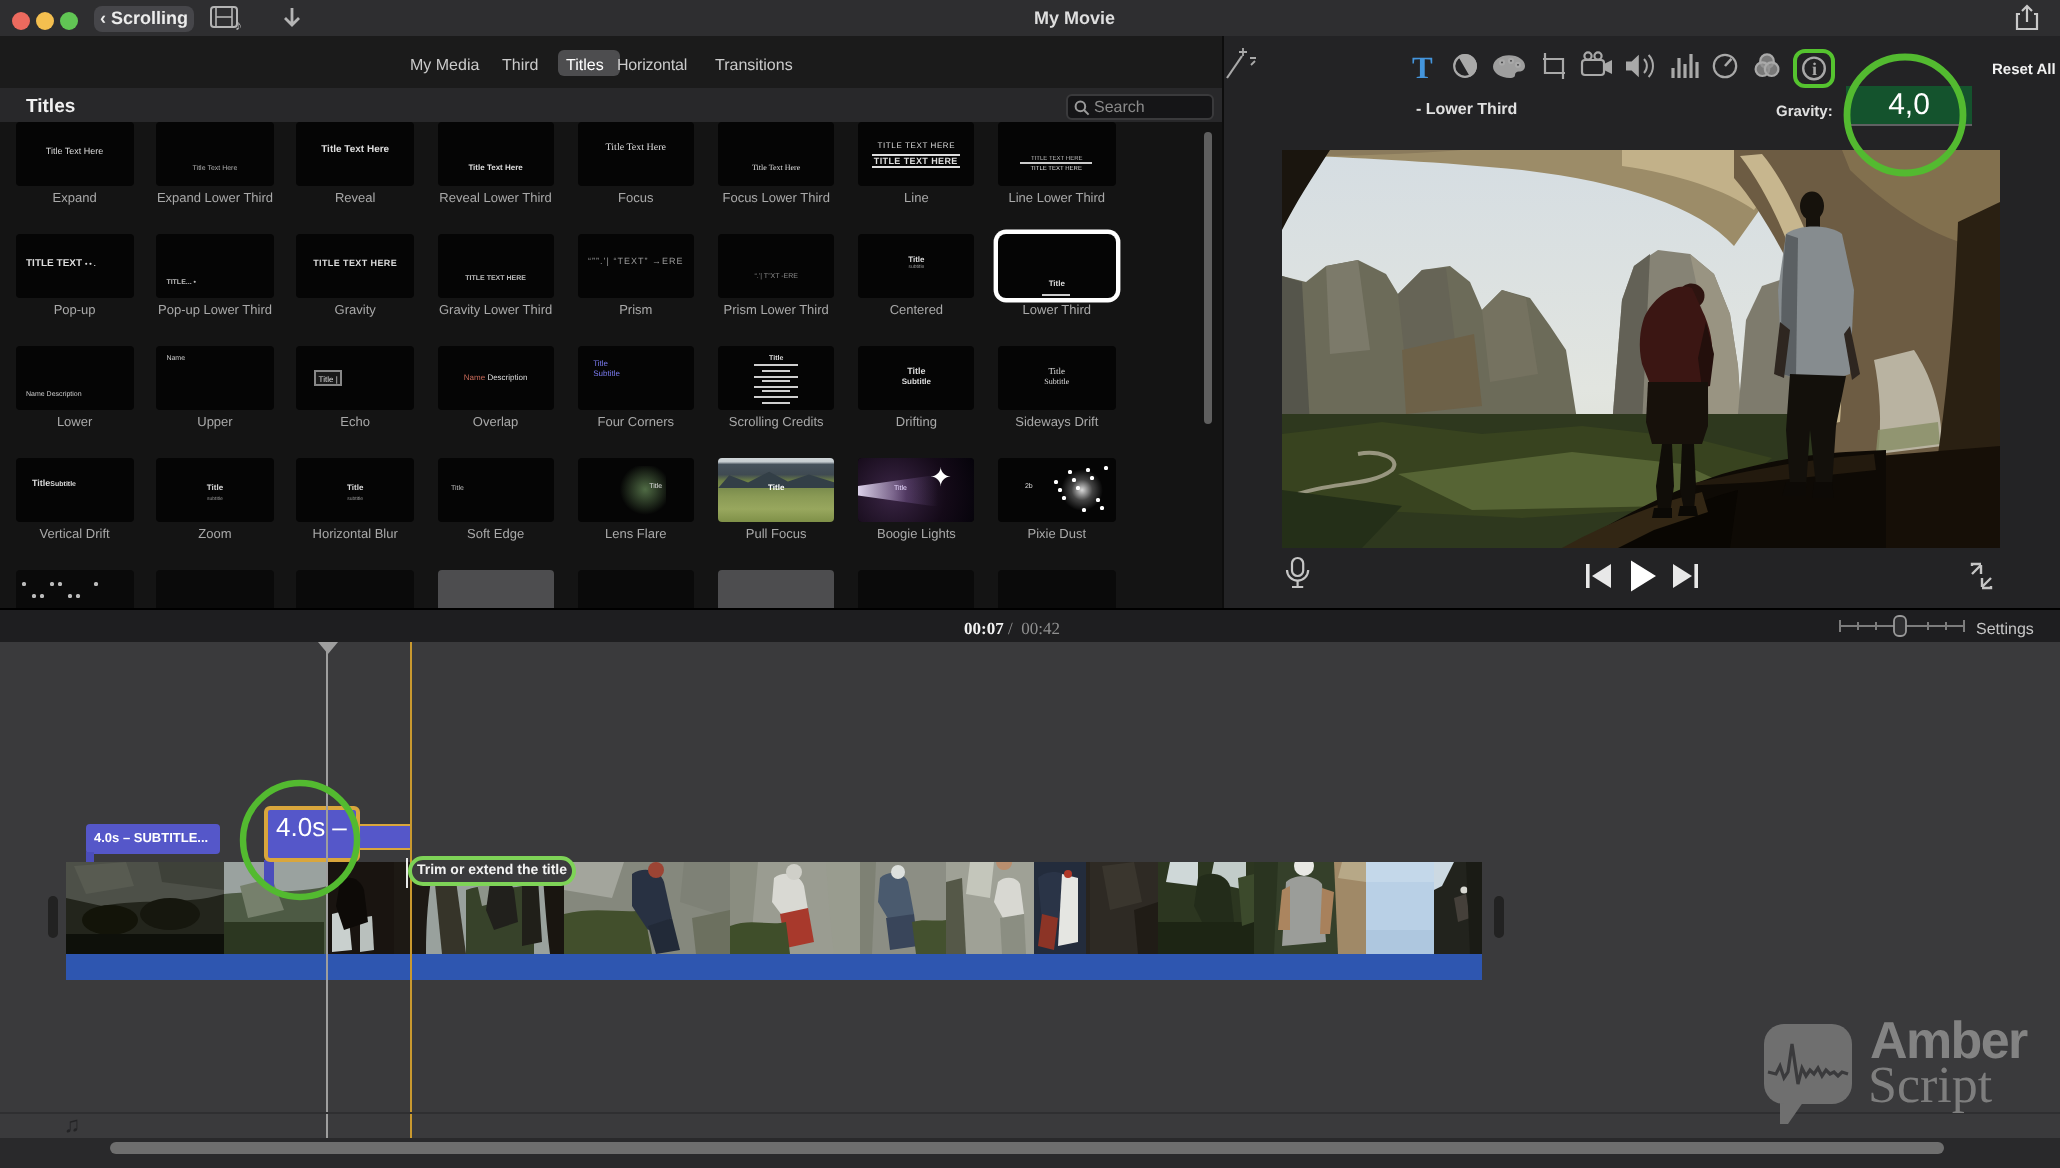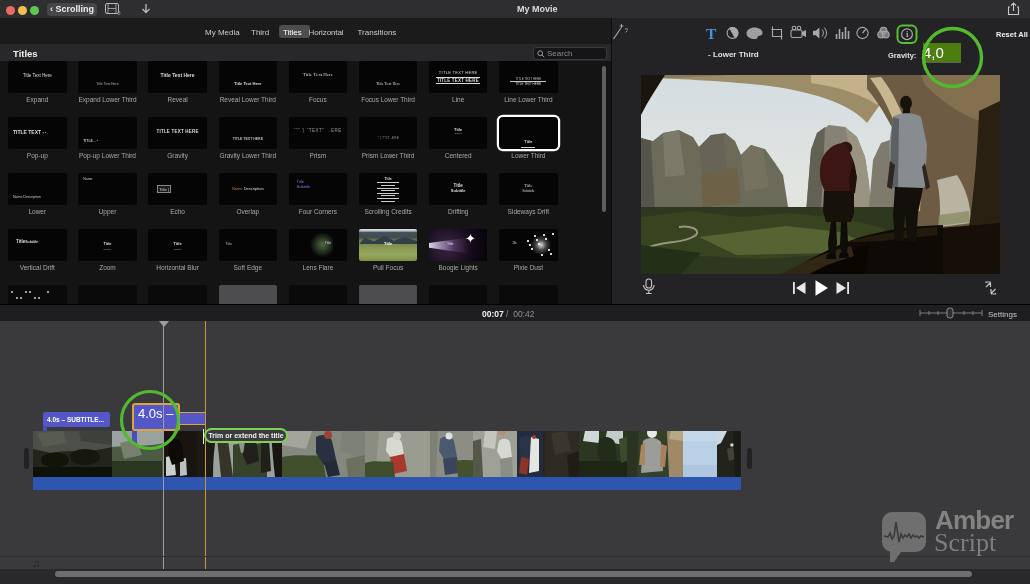--- a/index.html
+++ b/index.html
@@ -25,21 +25,21 @@
 .th { width:58.6px; height:32px; background:#050505; border-radius:2px; position:relative; overflow:hidden; color:#e8e8e8;}
 .lbl { margin-top:3px; text-align:center; font-size:6.5px; color:#a9a9a9; white-space:nowrap; }
 .tt { position:absolute; width:100%; text-align:center; font-size:4.5px; color:#ddd; }
 #gsb { left:602px; top:66px; width:4px; height:146px; background:#5f5f5f; border-radius:2px; }
 
 #rpanel { left:612px; top:18px; width:418px; height:286px; background:#232325; }
 
 #pctrl { left:612px; top:274px; width:418px; height:30px; background:#232325; }
 
 #tcbar { left:0; top:304px; width:1030px; height:17px; background:#1e1e20; border-top:1px solid #000; }
-#tctext { left:482px; top:4px; font-size:8.5px; font-weight:bold; color:#f2f2f2; }
+#tctext { left:482px; top:4px; font-size:8.5px; font-weight:bold; color:#f2f2f2;font-family:Liberation Serif, serif; }
 #tctext span { color:#8f8f8f; font-weight:normal; }
 #settings { left:988px; top:4.5px; font-size:8px; color:#c6c6c6; }
 
 #tline { left:0; top:321px; width:1030px; height:248px; background:#3a3a3c; }
 #strip { left:33px; top:110px; width:708px; height:46px; display:flex; overflow:hidden; }
 .seg { height:46px; position:relative; overflow:hidden; flex:none; }
 #audiobar { left:33px; top:156px; width:708px; height:13px; background:#2e56b0; }
 #lhandle { left:24px; top:127px; width:5px; height:21px; background:#222; border-radius:2.5px;}
 #rhandle { left:747px; top:127px; width:5px; height:21px; background:#222; border-radius:2.5px;}
 #subbar { left:43px; top:90.5px; width:67px; height:15px; background:#5557c9; border-radius:2px; color:#fff; font-size:6.5px; font-weight:bold; line-height:15px; padding-left:4px; white-space:nowrap; overflow:hidden;}
@@ -411,21 +411,21 @@
 
     <text x="94" y="21" font-family="Liberation Serif, serif" font-size="15.5" font-weight="bold" fill="#4495dc">T</text>
 
     <rect x="285.5" y="7.5" width="19" height="17.5" rx="5" fill="none" stroke="#55c32f" stroke-width="2"></rect>
     <circle cx="295" cy="16.2" r="5.4" fill="none" stroke="#a8a8a8" stroke-width="1.2"></circle>
     <text x="294" y="19.4" font-family="Liberation Serif, serif" font-size="9" font-weight="bold" fill="#a8a8a8">i</text>
   </svg>
   <div class="abs" style="left:384px; top:11.5px; color:#f2f2f2; font-size:7.5px; font-weight:bold; white-space:nowrap;">Reset All</div>
   <div class="abs" style="left:73px; top:32px; color:#e0e0e0; font-size:8px; font-weight:bold;margin-left:23px;">- Lower Third</div>
   <div class="abs" style="left:276px; top:32.5px; color:#e0e0e0; font-size:7.5px; font-weight:bold;">Gravity:</div>
-  <div class="abs" style="left:311px; top:25px; width:38px; height:20px; background:#4d7c0f; border-bottom:1.5px solid #606062; color:#fff; font-size:15px; text-align:left; line-height:19px;">4,0</div>
+  <div class="abs" style="left:311px; top:25px; width:63px; height:20px; background:#14532d; border-bottom:1.5px solid #606062; color:#fff; font-size:15px; text-align:center; line-height:19px;">4,0</div>
 </div>
 
 <div class="abs" id="preview" style="left:641px; top:75px; width:359px; height:199px;">
 <svg width="359" height="199" viewBox="0 0 359 199">
   <defs>
     <linearGradient id="sky" x1="0" y1="0" x2="0" y2="1">
       <stop offset="0" stop-color="#d5dde2"></stop>
           <stop offset="0.6" stop-color="#e2e5e0"></stop>
           <stop offset="1" stop-color="#dadbcd"></stop>
     </linearGradient>

